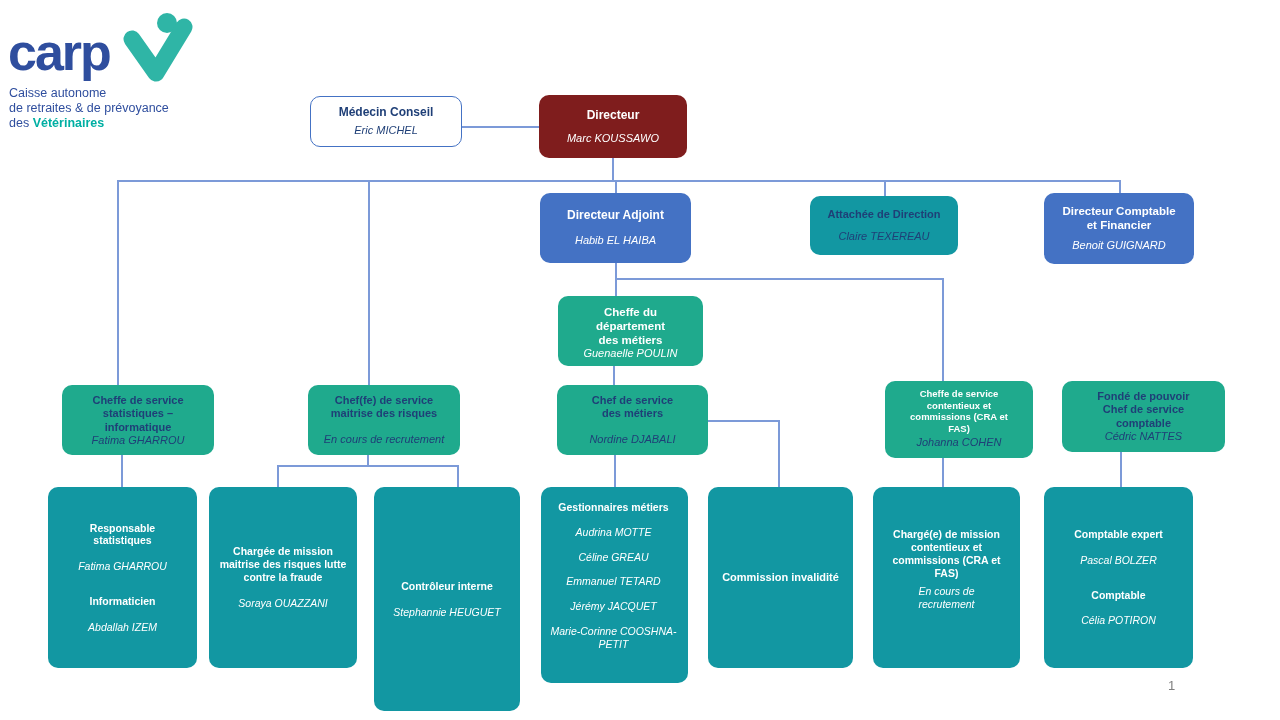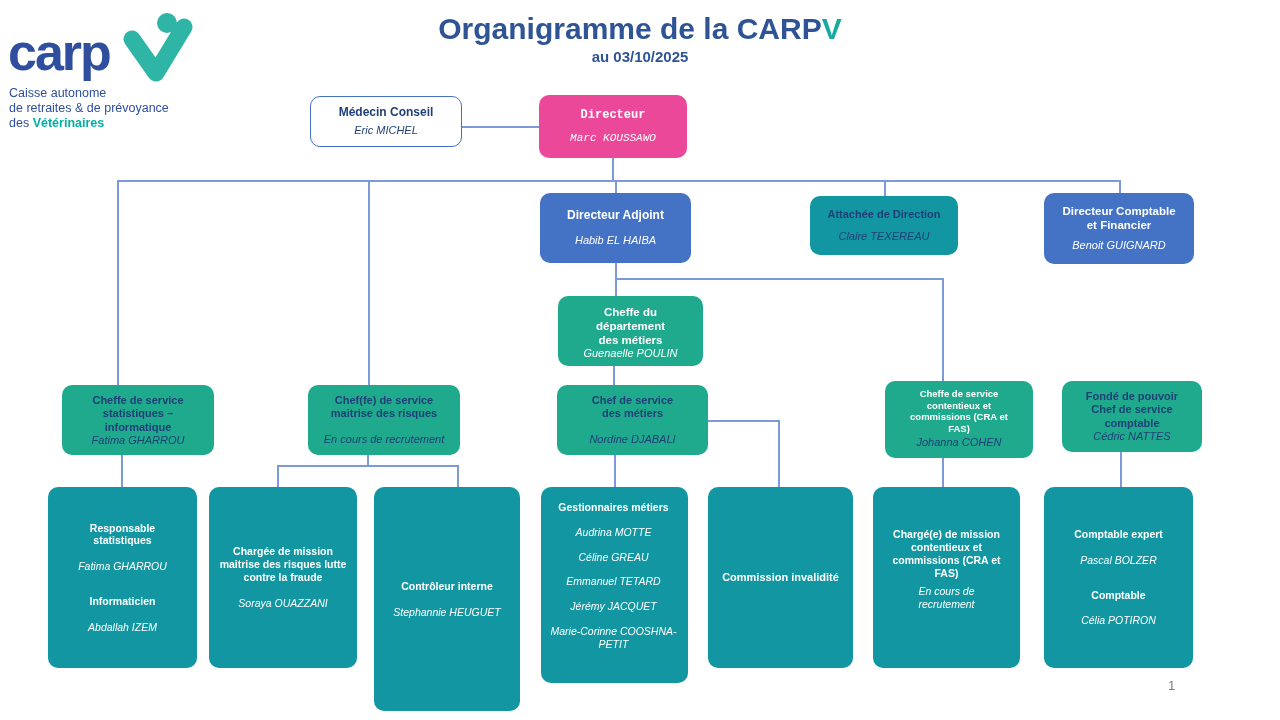--- a/index.html
+++ b/index.html
@@ -28,21 +28,21 @@
 
   
   .node{position:absolute;border-radius:10px;display:flex;flex-direction:column;
         align-items:center;text-align:center;box-sizing:border-box;}
   .node .t{font-weight:bold;line-height:1.22;}
   .node .n{font-style:italic;line-height:1.22;}
   .txt-navy{color:#1F3F77;}
   .txt-white{color:#ffffff;}
 
   .white-bg{background:#ffffff;border:1.5px solid #4472C4;}
-  .navy-bg{background:#ec4899;font-family:Liberation Mono, monospace;}
+  .navy-bg{background:#7f1d1d;}
   .blue-bg{background:#4472C4;}
   .green-bg{background:#1FAA8D;}
   .teal-bg{background:#1297A2;}
 
   .sp-evenly{justify-content:space-evenly;padding:4px 6px;}
   .sp-between{justify-content:space-between;padding:9px 6px 9px;margin-left:17px;}
   .sp-center{justify-content:center;padding:6px;}
 
   .fs11{font-size:11px;} .fs115{font-size:11.5px;} .fs12{font-size:12px;}
   .fs105{font-size:10.5px;} .fs95{font-size:9.5px;}
@@ -67,24 +67,20 @@
       <circle cx="47" cy="11" r="10" fill="#2FB5A6"></circle>
       <path d="M12 27 L36 61 L64 15" fill="none" stroke="#2FB5A6" stroke-width="17" stroke-linecap="round" stroke-linejoin="round"></path>
     </svg>
     <div class="logo-tagline">
       <div>Caisse autonome</div>
       <div>de retraites &amp; de prévoyance</div>
       <div><span>des </span><span class="accent">Vétérinaires</span></div>
     </div>
   </div>
 
-  <div class="header">
-    <div class="h1"><span>Organigramme de la CARP</span><span class="accent">V</span></div>
-    <div class="h2">au 03/10/2025</div>
-  </div>
 
   <div class="ln h" style="left:462px;top:126px;width:77px;"></div>
   <div class="ln v" style="left:612px;top:158px;height:22px;"></div>
   <div class="ln h" style="left:117px;top:180px;width:1003px;"></div>
   <div class="ln v" style="left:117px;top:180px;height:205px;"></div>
   <div class="ln v" style="left:368px;top:180px;height:205px;"></div>
   <div class="ln v" style="left:615px;top:180px;height:13px;"></div>
   <div class="ln v" style="left:884px;top:180px;height:16px;"></div>
   <div class="ln v" style="left:1119px;top:180px;height:13px;"></div>
   <div class="ln v" style="left:615px;top:263px;height:33px;"></div>
@@ -138,21 +134,21 @@
     <span class="n fs11 txt-navy">En cours de recrutement</span>
   </div>
   <div class="node green-bg sp-between" style="left:540px;top:385px;width:151px;height:70px;">
     <span class="t fs11 txt-navy w100">Chef de service des métiers</span>
     <span class="n fs11 txt-navy">Nordine DJABALI</span>
   </div>
   <div class="node green-bg sp-between" style="left:868px;top:381px;width:148px;height:77px;padding-top:7px;">
     <span class="t fs95 txt-white w100">Cheffe de service contentieux et commissions (CRA et FAS)</span>
     <span class="n fs11 txt-navy">Johanna COHEN</span>
   </div>
-  <div class="node green-bg sp-between" style="left:1045px;top:381px;width:140px;height:71px;">
+  <div class="node green-bg sp-between" style="left:1045px;top:381px;width:163px;height:71px;">
     <span class="t fs11 txt-navy w110">Fondé de pouvoir Chef de service comptable</span>
     <span class="n fs11 txt-navy">Cédric NATTES</span>
   </div>
 
   <div class="node teal-bg sp-center gap13" style="left:48px;top:487px;width:149px;height:181px;">
     <span class="t fs105 txt-white w100">Responsable statistiques</span>
     <span class="n fs105 txt-white">Fatima GHARROU</span>
     <span class="t fs105 txt-white" style="margin-top:9px;">Informaticien</span>
     <span class="n fs105 txt-white">Abdallah IZEM</span>
   </div>

